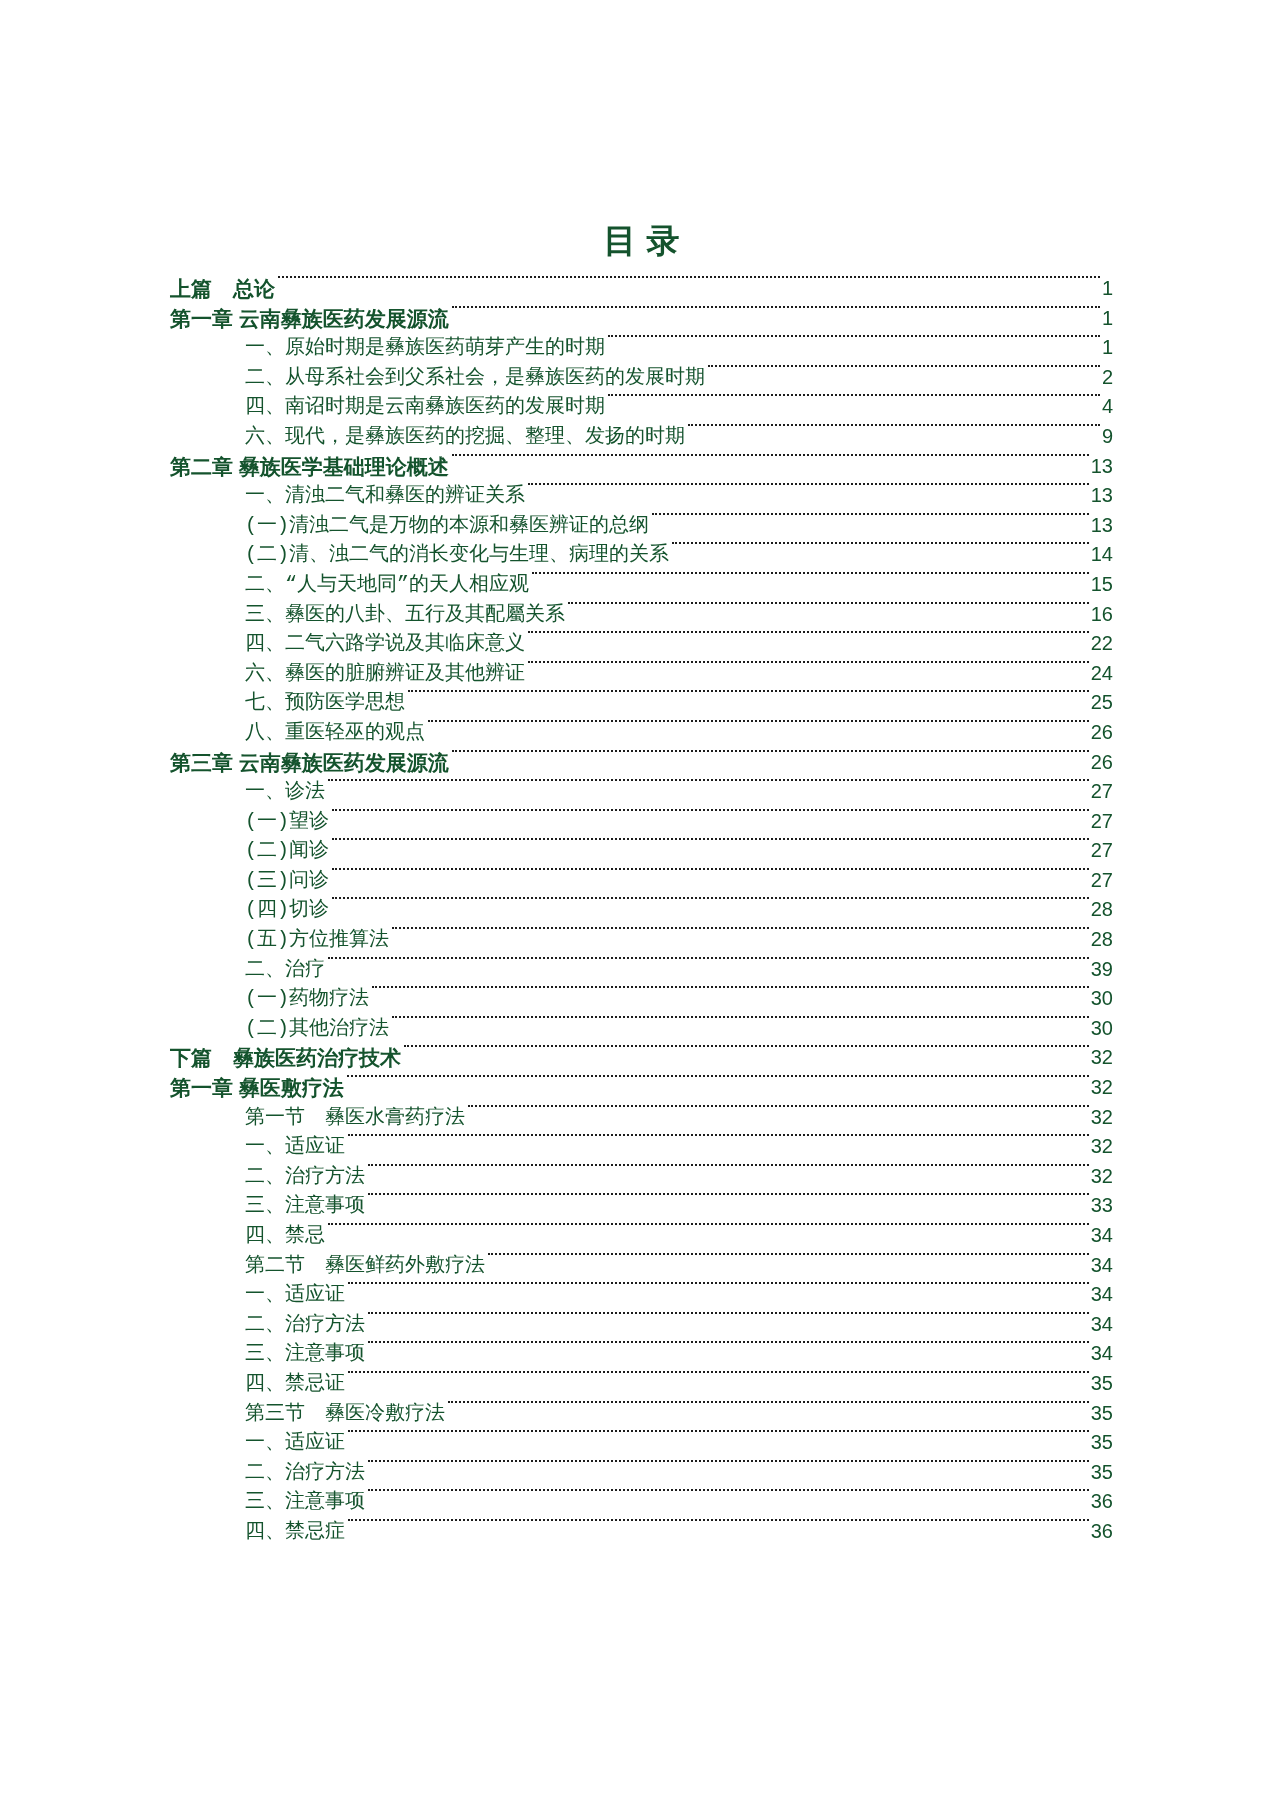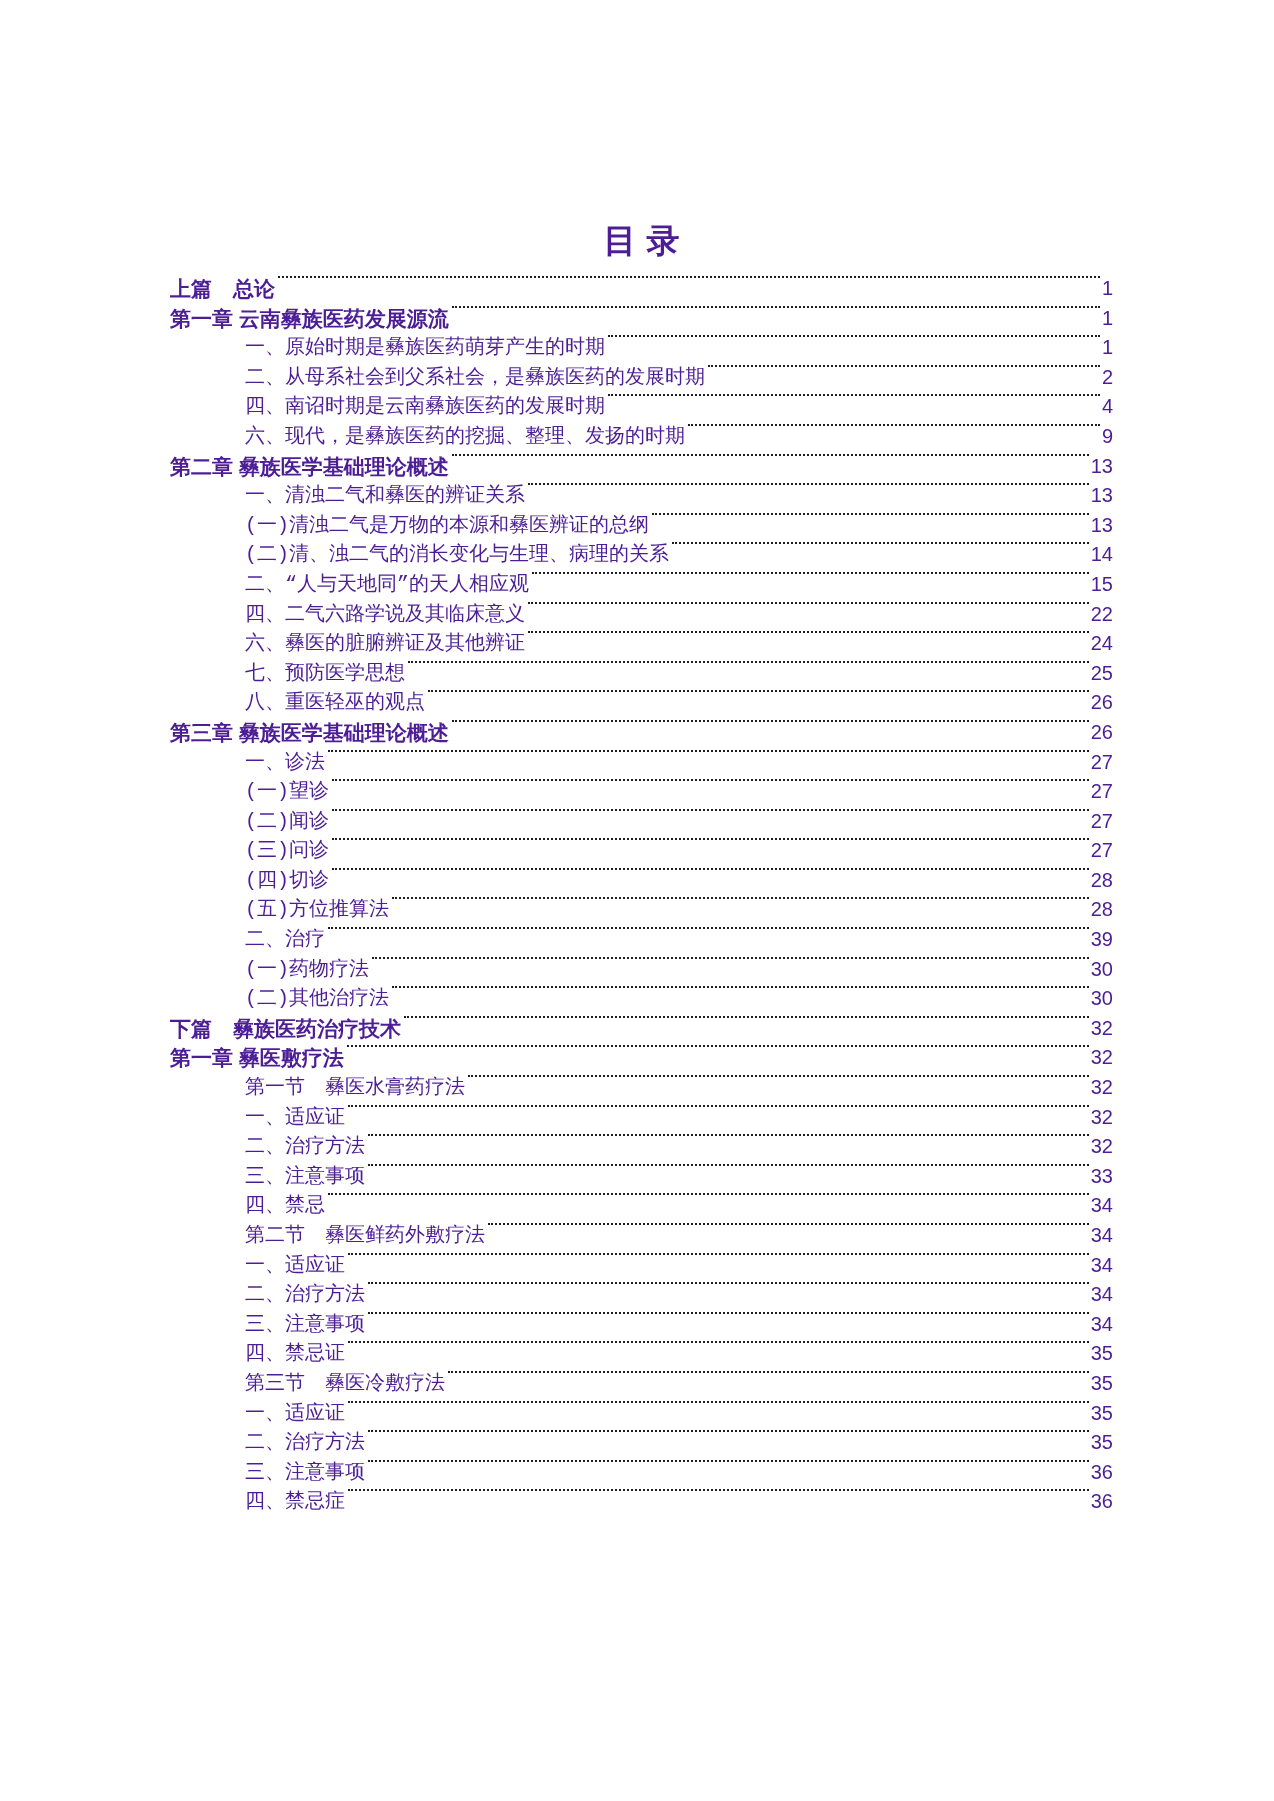--- a/index.html
+++ b/index.html
@@ -7,21 +7,21 @@
     padding: 0;
     background: #ffffff;
   }
   .page {
     position: relative;
     width: 1274px;
     height: 1801px;
     background: #ffffff;
     box-sizing: border-box;
     padding: 222px 161px 0 170px;
-    color: #4c1d95;
+    color: #14532d;
     font-family: "Liberation Serif", "DejaVu Serif", serif;
     overflow: hidden;
   }
   .doc-title {
     text-align: center;
     font-size: 33px;
     font-weight: bold;
     letter-spacing: 10px;
     text-indent: 10px;
     line-height: 38px;
@@ -122,41 +122,46 @@
         <span class="toc-text">(二)清、浊二气的消长变化与生理、病理的关系</span>
         <span class="leader"></span>
         <span class="toc-page">14</span>
       </div>
       <div class="toc-row sub">
         <span class="toc-text">二、“人与天地同”的天人相应观</span>
         <span class="leader"></span>
         <span class="toc-page">15</span>
       </div>
       <div class="toc-row sub">
+        <span class="toc-text">三、彝医的八卦、五行及其配屬关系</span>
+        <span class="leader"></span>
+        <span class="toc-page">16</span>
+      </div>
+      <div class="toc-row sub">
         <span class="toc-text">四、二气六路学说及其临床意义</span>
         <span class="leader"></span>
         <span class="toc-page">22</span>
       </div>
       <div class="toc-row sub">
         <span class="toc-text">六、彝医的脏腑辨证及其他辨证</span>
         <span class="leader"></span>
         <span class="toc-page">24</span>
       </div>
       <div class="toc-row sub">
         <span class="toc-text">七、预防医学思想</span>
         <span class="leader"></span>
         <span class="toc-page">25</span>
       </div>
       <div class="toc-row sub">
         <span class="toc-text">八、重医轻巫的观点</span>
         <span class="leader"></span>
         <span class="toc-page">26</span>
       </div>
       <div class="toc-row chapter">
-        <span class="toc-text">第三章 彝族医学基础理论概述</span>
+        <span class="toc-text">第三章 云南彝族医药发展源流</span>
         <span class="leader"></span>
         <span class="toc-page">26</span>
       </div>
       <div class="toc-row sub">
         <span class="toc-text">一、诊法</span>
         <span class="leader"></span>
         <span class="toc-page">27</span>
       </div>
       <div class="toc-row sub">
         <span class="toc-text">(一)望诊</span>

